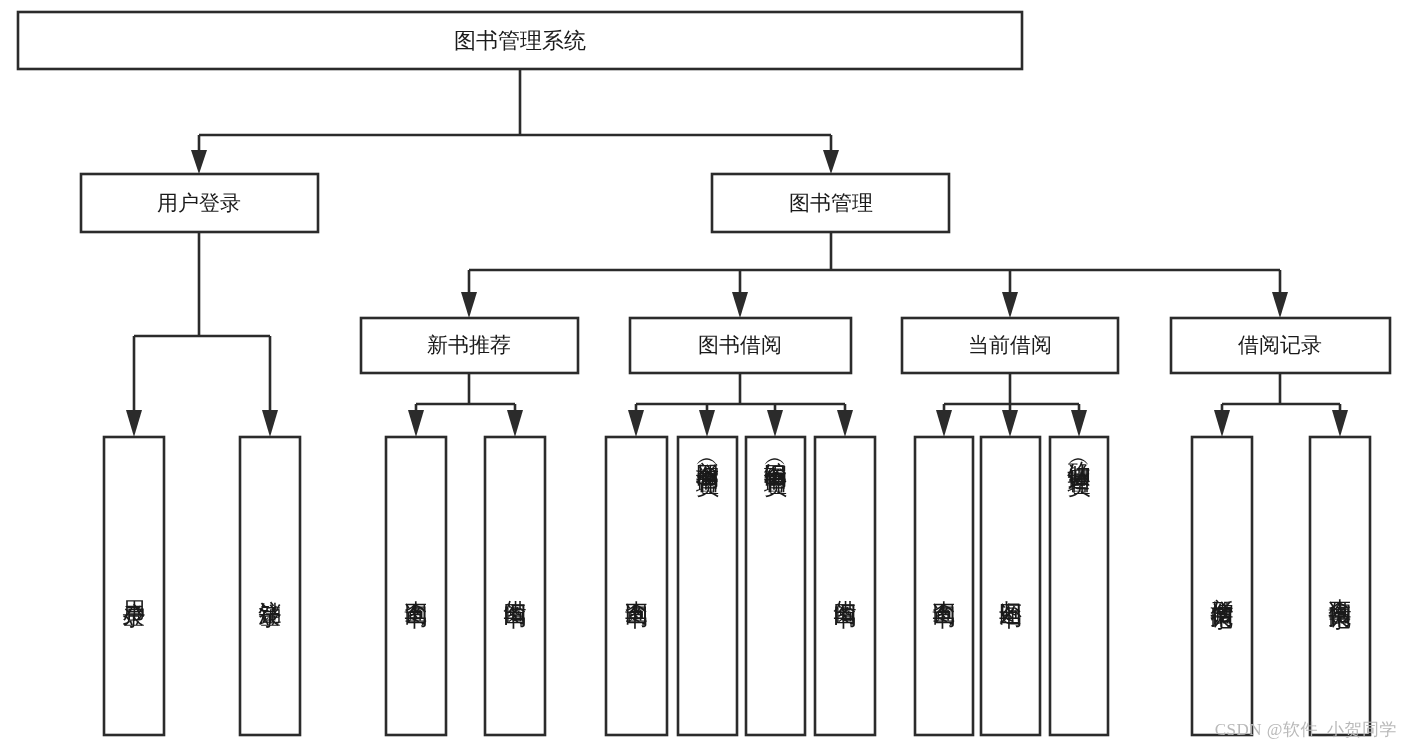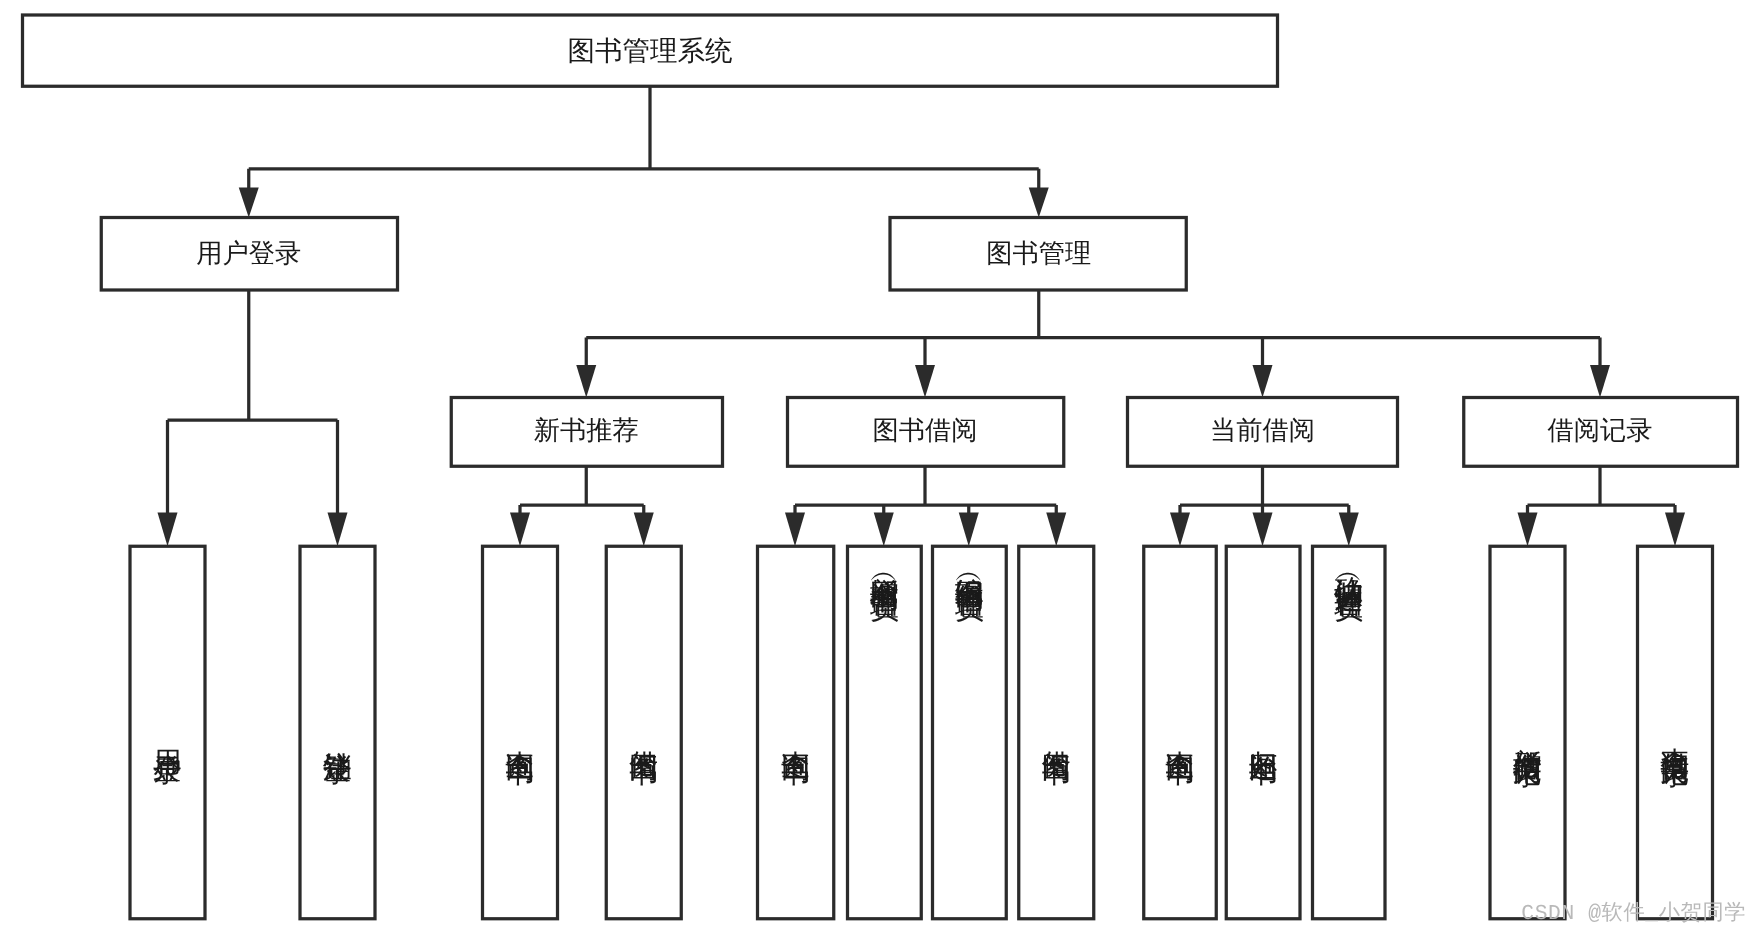--- a/index.html
+++ b/index.html
@@ -71,21 +71,21 @@
     line-height: 1.08;
     letter-spacing: 2px;
     color: #1a1a1a;
     white-space: nowrap;
     text-align: center;
   }
   .watermark {
     position: absolute;
     right: 8px;
     bottom: 6px;
-    font-family: Liberation Mono, monospace;
+    font-family: Liberation Serif, serif;
     font-size: 17px;
     color: #b9b9b9;
     white-space: nowrap;
     letter-spacing: 0.5px;
   }
 </style>
 </head>
 <body>
 
 <div id="diagram-root">

